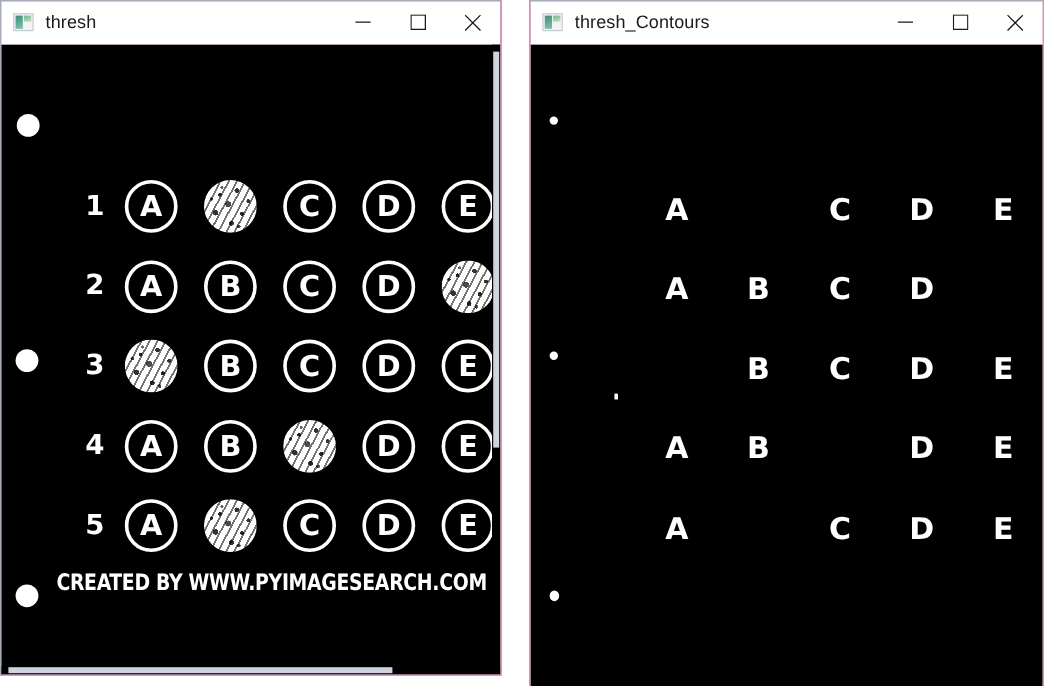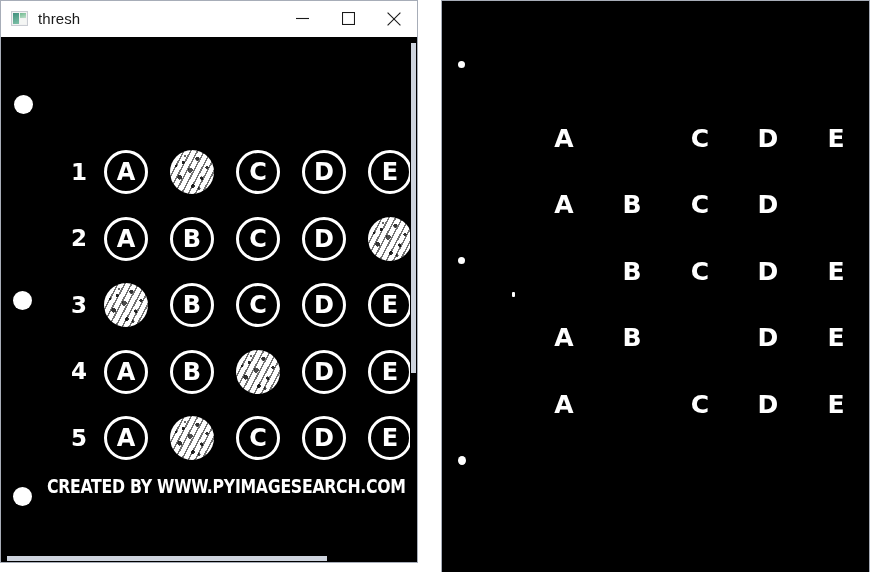--- a/index.html
+++ b/index.html
@@ -403,20 +403,47 @@
     </div>
   </div>
 
   <div class="scroll-h">
     <div class="thumb" style="left:6px; width:320px;"></div>
   </div>
 </div>
 
 <div class="window" id="window-contours">
 
+  <div class="titlebar">
+    <span class="app-icon">
+      <i class="sq1"></i>
+        <i class="sq2"></i>
+        <i class="sq3"></i>
+    </span>
+    <span class="title-text">thresh_Contours</span>
+
+    <div class="winbtns">
+      <div class="winbtn" title="Minimize">
+        <svg width="13" height="13" viewBox="0 0 13 13">
+          <line x1="0" y1="6.5" x2="13" y2="6.5" stroke="#1a1a1a" stroke-width="1.1"></line>
+        </svg>
+      </div>
+      <div class="winbtn" title="Maximize">
+        <svg width="13" height="13" viewBox="0 0 13 13">
+          <rect x="0.5" y="0.5" width="12" height="12" fill="none" stroke="#1a1a1a" stroke-width="1.1"></rect>
+        </svg>
+      </div>
+      <div class="winbtn" title="Close">
+        <svg width="14" height="14" viewBox="0 0 14 14">
+          <line x1="0.6" y1="0.6" x2="13.4" y2="13.4" stroke="#1a1a1a" stroke-width="1.1"></line>
+          <line x1="13.4" y1="0.6" x2="0.6" y2="13.4" stroke="#1a1a1a" stroke-width="1.1"></line>
+        </svg>
+      </div>
+    </div>
+  </div>
 
   <div class="canvas-wrap">
     <div class="sheet glyph-only" id="sheet-contours">
       <div class="reg-dot" style="left:16px; top:60px; width:7px; height:7px;"></div>
       <div class="reg-dot" style="left:16px; top:256px; width:7px; height:7px;"></div>
       <div class="reg-dot" style="left:16px; top:455px; width:8px; height:9px;"></div>
       <div class="reg-dot" style="left:70px; top:291px; width:3px; height:5px; border-radius:1px;"></div>
 
       <div id="rows-contours">
           <div class="row" style="top: 113px; left: 88px;">

